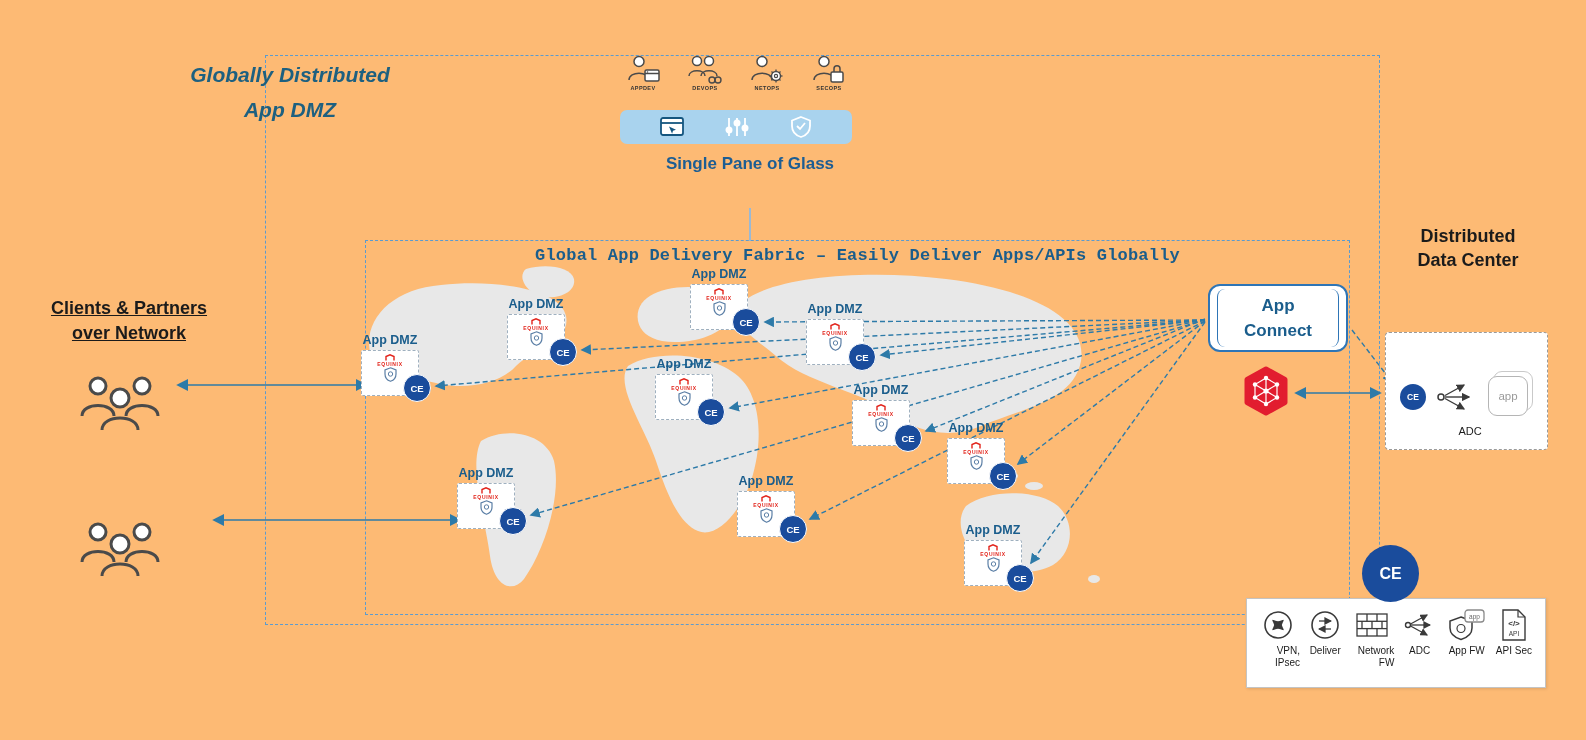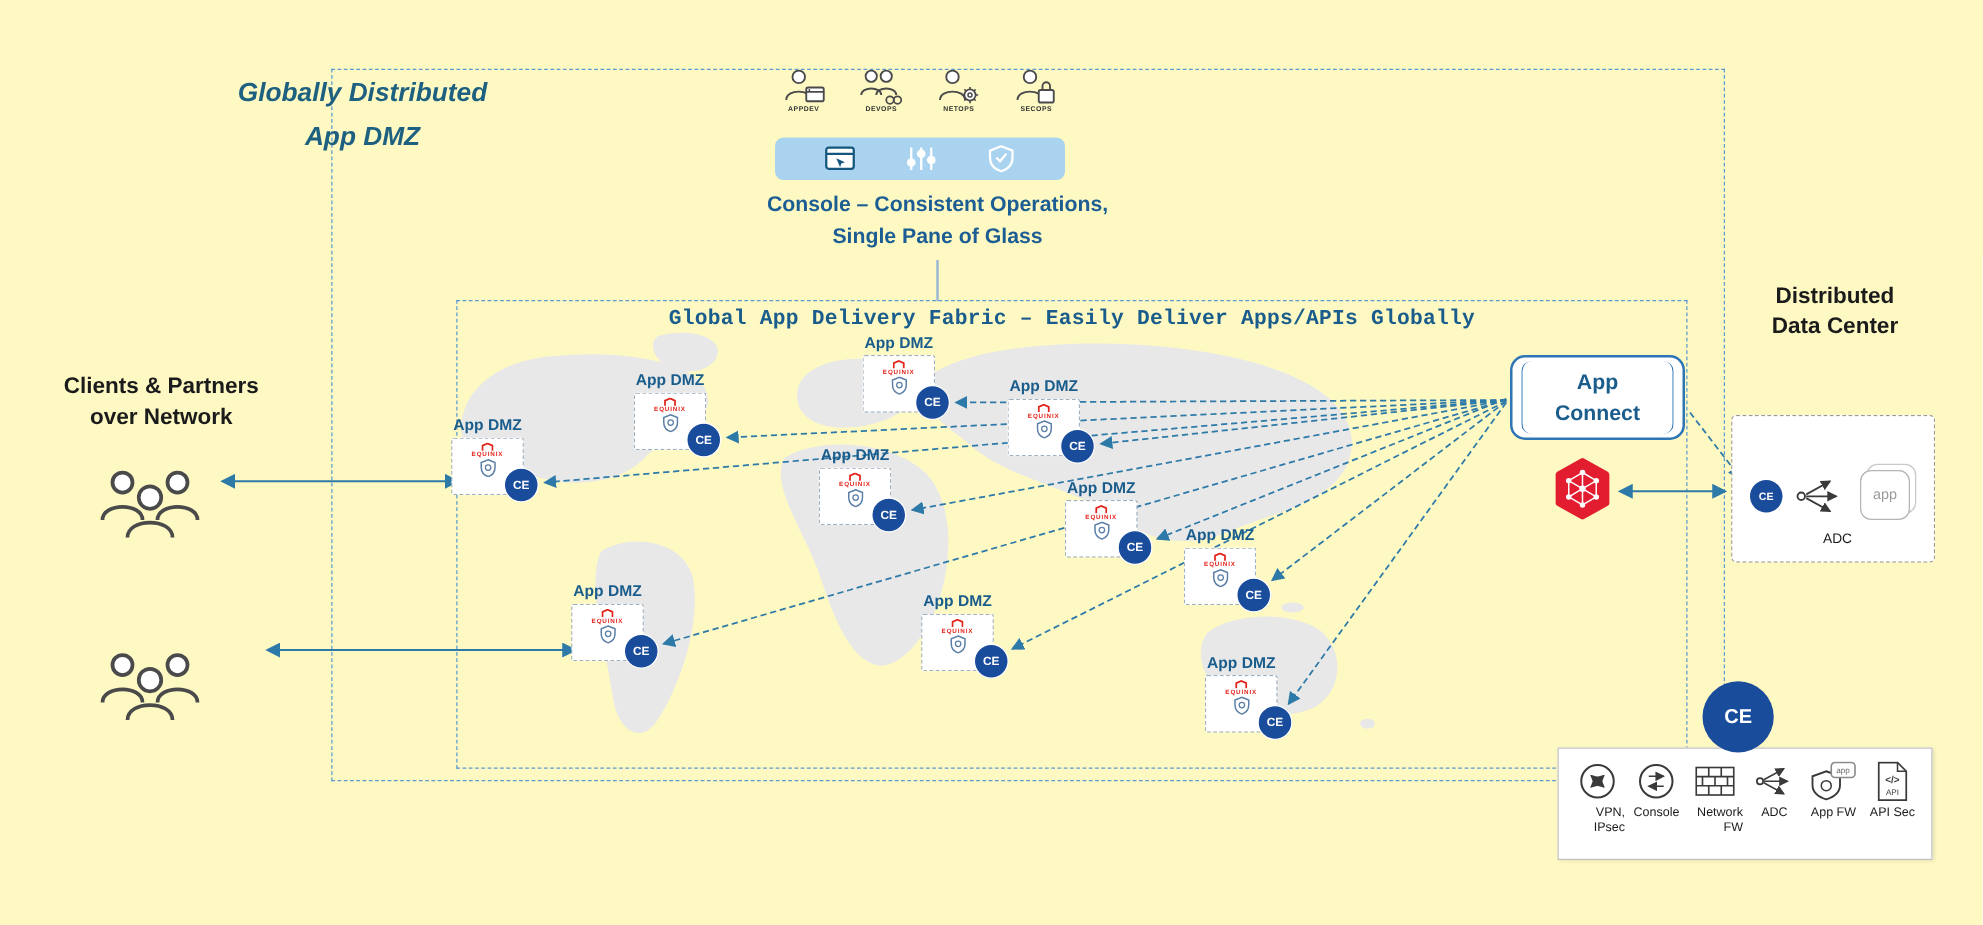--- a/index.html
+++ b/index.html
@@ -1,16 +1,16 @@
 <!DOCTYPE html>
 <html><head>
 <meta charset="utf-8">
 <style>
   html,body{margin:0;padding:0;background:#fff;}
-  .canvas{position:relative;width:1586px;height:740px;background:#fef9c3;overflow:hidden;
+  .canvas{position:relative;width:1586px;height:740px;background:#fdba74;overflow:hidden;
           font-family:"Liberation Sans",sans-serif;color:#1f1f1f;}
   .canvas *{box-sizing:border-box;}
   .abs{position:absolute;}
 
   .outer-box{left:265px;top:55px;width:1115px;height:570px;border:1.5px dashed #5b9bd0;z-index:1;}
 
   .global-title{left:150px;top:58px;width:280px;text-align:center;font-size:21px;font-weight:bold;
                 font-style:italic;color:#1d6080;line-height:1.65;z-index:3;}
 
   .personas{left:616px;top:54px;width:240px;display:flex;justify-content:space-between;z-index:3;}
@@ -43,21 +43,21 @@
 
   .app-connect{left:1208px;top:284px;width:140px;height:68px;border:2px solid #2e75b6;border-radius:12px;
                background:#fff;display:flex;align-items:center;justify-content:center;z-index:5;}
   .app-connect-inner{position:absolute;top:3px;bottom:3px;left:7px;right:7px;
                      border-left:1.5px solid #2e75b6;border-right:1.5px solid #2e75b6;border-radius:8px;}
   .app-connect-text{font-size:17px;font-weight:bold;color:#1a5d8c;text-align:center;line-height:1.5;
                     position:relative;}
   .xc-icon{left:1240px;top:366px;z-index:5;}
 
   .clients-title{left:18px;top:296px;width:222px;text-align:center;font-size:18px;font-weight:bold;
-                 color:#1b1b1b;line-height:1.4;z-index:3;}
+                 color:#1b1b1b;line-height:1.4;z-index:3;text-decoration:underline;}
   .people-1{left:76px;top:372px;z-index:3;}
   .people-2{left:76px;top:518px;z-index:3;}
 
   .enterprise-title{left:1388px;top:224px;width:160px;text-align:center;font-size:18px;font-weight:bold;
                     color:#1b1b1b;line-height:1.35;z-index:3;}
   .enterprise-box{left:1385px;top:332px;width:163px;height:118px;border:1.5px dashed #9a9a9a;
                   border-radius:4px;background:#fff;z-index:5;}
   .dc-ce{left:14px;top:51px;width:26px;height:26px;font-size:8.5px;}
   .dc-adc{left:48px;top:45px;}
   .app-box-back{left:107px;top:38px;width:40px;height:40px;border:1.5px solid #c9c9c9;border-radius:9px;background:#fff;}
@@ -162,21 +162,20 @@
           <circle cx="21" cy="13" r="2.6"></circle>
       </g>
     </svg>
     <svg width="24" height="24" viewBox="0 0 24 24">
       <path d="M12,2 L21,5.5 V11 C21,17 17,20.5 12,22 C7,20.5 3,17 3,11 V5.5 Z" fill="none" stroke="#fff" stroke-width="1.8"></path>
       <path d="M8,11 l3,3 5,-6" stroke="#fff" fill="none" stroke-width="1.8"></path>
     </svg>
   </div>
 
   <div class="abs console-title">
-    <div>Console – Consistent Operations,</div>
     <div>Single Pane of Glass</div>
   </div>
   <div class="abs console-connector"></div>
 
   <div class="abs fabric-box">
     <svg class="map" width="985" height="350" viewBox="0 0 985 350">
       <g fill="#e8e8e8">
         <path d="M5,95 C-5,60 25,28 75,24 C130,18 195,28 200,55 C205,80 170,85 150,105 C135,122 100,130 70,122 C40,115 12,115 5,95 Z"></path>
         <path d="M160,8 C180,2 205,6 208,18 C210,30 195,38 178,36 C162,34 150,16 160,8 Z"></path>
         <path d="M115,180 C140,165 180,172 188,200 C196,235 178,290 158,318 C146,333 128,325 124,295 C120,262 102,205 115,180 Z"></path>
@@ -462,21 +461,21 @@
     <div class="legend-item">
       <div class="legend-icon">
         <svg width="34" height="32" viewBox="0 0 34 32">
           <circle cx="17" cy="16" r="13" fill="#fff" stroke="#3a3a3a" stroke-width="1.6"></circle>
           <g stroke="#3a3a3a" stroke-width="1.3" fill="none">
             <line x1="11" y1="12" x2="23" y2="12" marker-end="url(#ah-dark)"></line>
             <line x1="23" y1="20" x2="11" y2="20" marker-end="url(#ah-dark)"></line>
           </g>
         </svg>
       </div>
-      <div class="legend-label">Console</div>
+      <div class="legend-label">Deliver</div>
     </div>
     <div class="legend-item">
       <div class="legend-icon">
         <svg width="32" height="26" viewBox="0 0 32 26">
           <g fill="none" stroke="#3a3a3a" stroke-width="1.3">
             <rect x="1" y="2" width="30" height="22"></rect>
             <line x1="1" y1="9.3" x2="31" y2="9.3"></line>
               <line x1="1" y1="16.6" x2="31" y2="16.6"></line>
             <line x1="11" y1="2" x2="11" y2="9.3"></line>
               <line x1="21" y1="2" x2="21" y2="9.3"></line>

